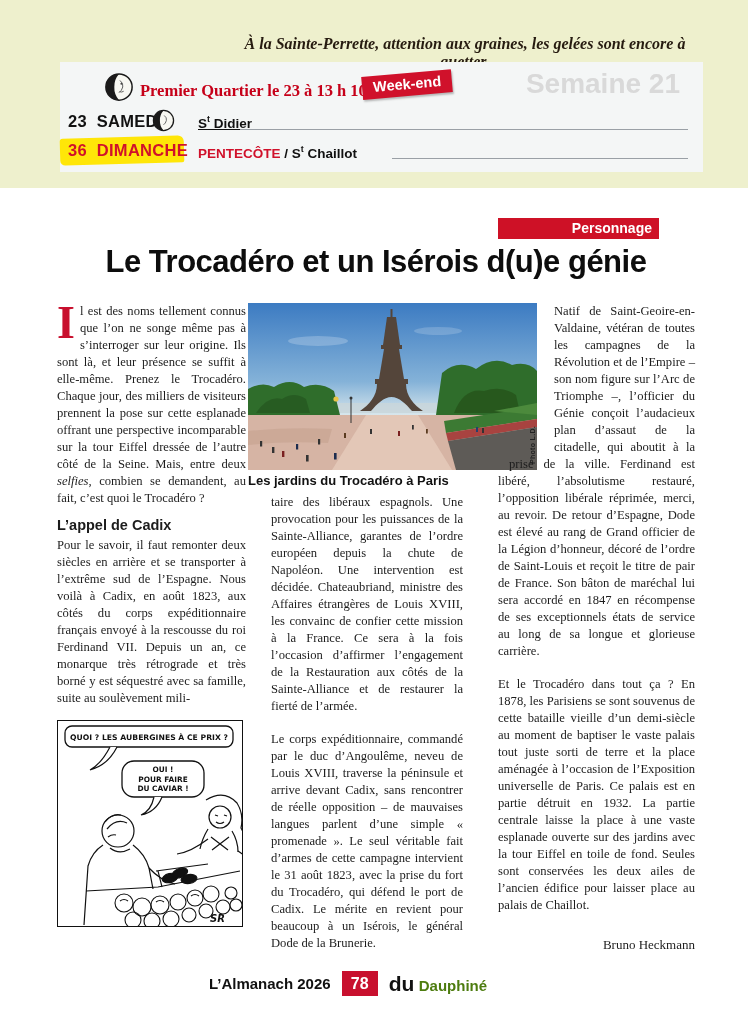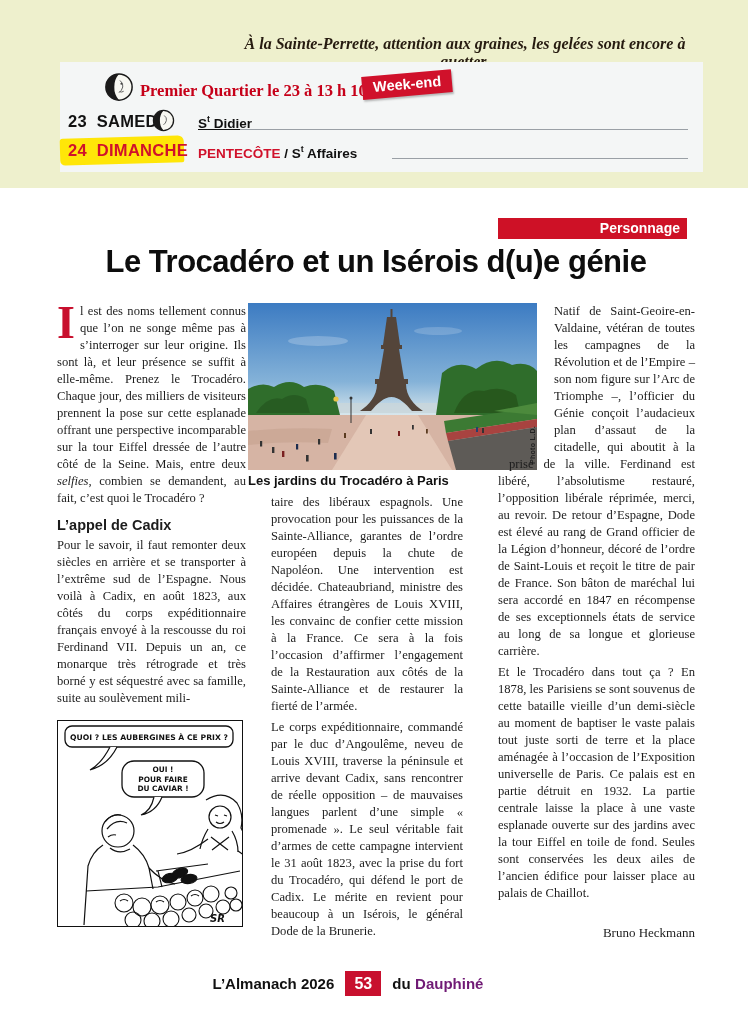--- a/index.html
+++ b/index.html
@@ -29,33 +29,33 @@
   .saint{position:absolute;left:198px;font-family:"Liberation Sans",sans-serif;
          font-weight:bold;font-size:13.5px;color:#111;}
   .saint23{top:114px;text-decoration:underline;}
   .saint24{top:144px;}
   .feast{color:#d0112b;}
   sup{font-size:9px;}
   .rule{position:absolute;height:0;border-top:1px solid #9aa0a6;}
   .rule23{left:240px;right:60px;top:129px;}
   .rule24{left:392px;right:60px;top:158px;}
   
-  .cat-badge{position:absolute;left:498px;top:218px;width:189px;height:21px;background:#ce1126;
+  .cat-badge{position:absolute;left:498px;top:218px;width:161px;height:21px;background:#ce1126;
              color:#fff;font-family:"Liberation Sans",sans-serif;font-weight:bold;font-size:14px;
              text-align:right;line-height:21px;padding-right:7px;box-sizing:border-box;}
   .title{position:absolute;left:57px;top:244px;width:638px;text-align:center;
          font-family:"Liberation Sans",sans-serif;font-weight:bold;font-size:31px;
          letter-spacing:-.5px;color:#0d0d0d;}
   
   .col{position:absolute;text-align:justify;font-size:12.6px;line-height:17px;}
   .col1{left:57px;top:303px;width:189px;}
   .col2{left:271px;top:494px;width:192px;}
   .col3{left:498px;top:303px;width:197px;}
   .col p{margin:0;}
-  .col p + p{margin-top:4px;}
+  .col p + p{margin-top:16px;}
   .dropcap{float:left;color:#c8102e;font-weight:bold;font-size:46px;line-height:36px;
            padding:2px 5px 0 0;}
   .subhead{font-family:"Liberation Sans",sans-serif;font-weight:bold;font-size:14.5px;
            margin:10px 0 3px;text-align:left;}
   .wrapA{float:left;width:56px;height:150px;}
   .wrapB{float:left;clear:left;width:11px;height:17px;}
   .author{margin-top:22px;text-align:right;font-size:13px;}
   
   .photo{position:absolute;left:248px;top:303px;width:289px;height:167px;overflow:hidden;}
   .photo svg{display:block;}
@@ -67,22 +67,22 @@
   
   .cartoon{margin-top:13px;border:1.6px solid #111;background:#fff;width:184px;}
   .cartoon svg{display:block;}
   .toon-txt{font-family:"DejaVu Sans",sans-serif;font-weight:bold;fill:#111;}
   
   .footer{position:absolute;left:0;right:52px;top:971px;display:flex;justify-content:center;
           align-items:center;gap:11px;font-family:"Liberation Sans",sans-serif;font-weight:bold;}
   .foot-alm{font-size:15px;color:#111;}
   .foot-page{background:#c8102e;color:#fff;font-size:16px;width:36px;height:25px;
              display:flex;align-items:center;justify-content:center;}
-  .foot-du{font-size:15px;color:#111;}
-  .foot-region{font-size:15px;color:#701a75;}
+  .foot-du{font-size:21px;color:#111;}
+  .foot-region{font-size:15px;color:#4d7c0f;}
 </style>
 </head>
 <body>
 
 <div class="page">
 
   <div class="band"></div>
 
   <div class="saying">À la Sainte-Perrette, attention aux graines, les gelées sont encore à guetter.</div>
 
@@ -92,35 +92,36 @@
     <svg viewBox="0 0 32 32" width="30" height="30">
       <circle cx="16" cy="16" r="14" fill="#f8f8f2" stroke="#1a1a1a" stroke-width="1.6"></circle>
       <path d="M16 2 A14 14 0 0 0 16 30 A20 20 0 0 1 11 16 A20 20 0 0 1 16 2 Z" fill="#1a1a1a"></path>
       <path d="M17 9 q4 3 3 7 q-1 4 -4 6" fill="none" stroke="#555" stroke-width="1"></path>
       <circle cx="18.5" cy="12.5" r="1" fill="#444"></circle>
       <path d="M16.5 21 q2.5 1 4.5 -0.5" fill="none" stroke="#555" stroke-width="1"></path>
     </svg>
   </div>
   <div class="quartier">Premier Quartier le 23 à 13 h 10</div>
   <div class="weekend">Week-end</div>
+  <div class="semaine">Semaine 21</div>
 
   <div class="dayrow day-num-name day23"><span>23</span>&nbsp;&nbsp;<span>SAMEDI</span></div>
   <div class="moon2">
     <svg viewBox="0 0 32 32" width="23" height="23">
       <circle cx="16" cy="16" r="14" fill="#f8f8f2" stroke="#1a1a1a" stroke-width="1.8"></circle>
       <path d="M16 2 A14 14 0 0 0 16 30 A20 20 0 0 1 11 16 A20 20 0 0 1 16 2 Z" fill="#1a1a1a"></path>
       <path d="M17 9 q4 3 3 7 q-1 4 -4 6" fill="none" stroke="#555" stroke-width="1.2"></path>
     </svg>
   </div>
   <div class="saint saint23"><span>S</span><sup>t</sup><span> Didier</span></div>
   <div class="rule rule23"></div>
 
   <div class="hl"></div>
-  <div class="dayrow day-num-name day24"><span>24</span>&nbsp;&nbsp;<span>DIMANCHE</span></div>
-  <div class="saint saint24"><span class="feast">PENTECÔTE</span><span> / </span><span>S</span><sup>t</sup><span> Affaires</span></div>
+  <div class="dayrow day-num-name day24"><span>36</span>&nbsp;&nbsp;<span>DIMANCHE</span></div>
+  <div class="saint saint24"><span class="feast">PENTECÔTE</span><span> / </span><span>S</span><sup>t</sup><span> Chaillot</span></div>
   <div class="rule rule24"></div>
 
   <div class="cat-badge">Personnage</div>
   <div class="title">Le Trocadéro et un Isérois d(u)e génie</div>
 
   <div class="col col1">
     <p><span class="dropcap">I</span><span>l est des noms tellement connus que l’on ne songe même pas à s’interroger sur leur origine. Ils sont là, et leur présence se suffit à elle-même. Prenez le Trocadéro. Chaque jour, des milliers de visiteurs prennent la pose sur cette esplanade offrant une perspective incomparable sur la tour Eiffel dressée de l’autre côté de la Seine. Mais, entre deux </span><i>selfies</i><span>, combien se demandent, au fait, c’est quoi le Trocadéro ?</span></p>
     <div class="subhead">L’appel de Cadix</div>
     <p>Pour le savoir, il faut remonter deux siècles en arrière et se transporter à l’extrême sud de l’Espagne. Nous voilà à Cadix, en août 1823, aux côtés du corps expéditionnaire français envoyé à la rescousse du roi Ferdinand VII. Depuis un an, ce monarque très rétrograde et très borné y est séquestré avec sa famille, suite au soulèvement mili-</p>
 
@@ -245,17 +246,17 @@
   </div>
 
   <div class="col col3">
     <p><span class="wrapA"></span><span class="wrapB"></span><span>Natif de Saint-Geoire-en-Valdaine, vétéran de toutes les campagnes de la Révolution et de l’Empire – son nom figure sur l’Arc de Triomphe –, l’officier du Génie conçoit l’audacieux plan d’assaut de la citadelle, qui aboutit à la prise de la ville. Ferdinand est libéré, l’absolutisme restauré, l’opposition libérale réprimée, merci, au revoir. De retour d’Espagne, Dode est élevé au rang de Grand officier de la Légion d’honneur, décoré de l’ordre de Saint-Louis et reçoit le titre de pair de France. Son bâton de maréchal lui sera accordé en 1847 en récompense de ses exceptionnels états de service au long de sa longue et glorieuse carrière.</span></p>
     <p>Et le Trocadéro dans tout ça ? En 1878, les Parisiens se sont souvenus de cette bataille vieille d’un demi-siècle au moment de baptiser le vaste palais tout juste sorti de terre et la place aménagée à l’occasion de l’Exposition universelle de Paris. Ce palais est en partie détruit en 1932. La partie centrale laisse la place à une vaste esplanade ouverte sur des jardins avec la tour Eiffel en toile de fond. Seules sont conservées les deux ailes de l’ancien édifice pour laisser place au palais de Chaillot.</p>
     <div class="author">Bruno Heckmann</div>
   </div>
 
   <div class="footer">
     <span class="foot-alm">L’Almanach 2026</span>
-    <span class="foot-page">53</span>
+    <span class="foot-page">78</span>
     <span><span class="foot-du">du</span> <span class="foot-region">Dauphiné</span></span>
   </div>
 
 </div>
 
 </body></html>

